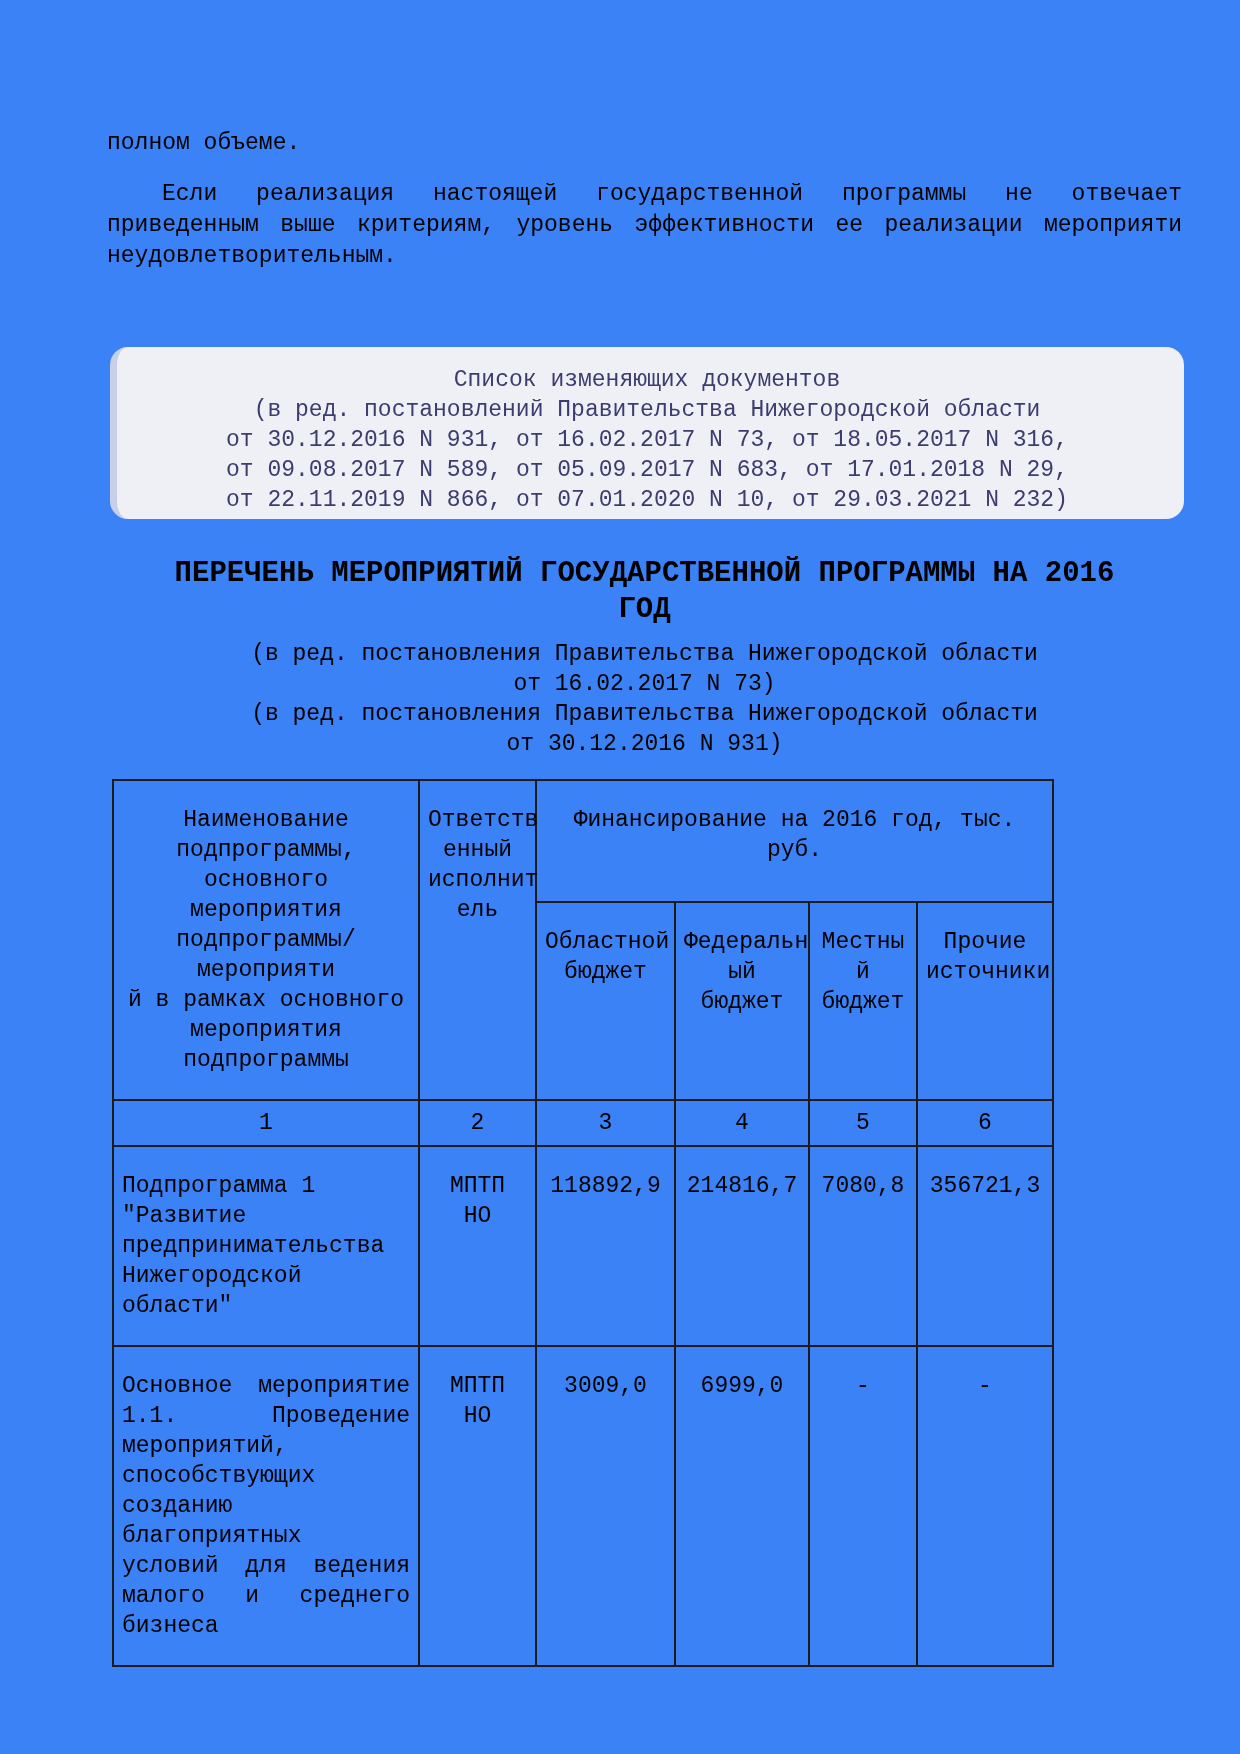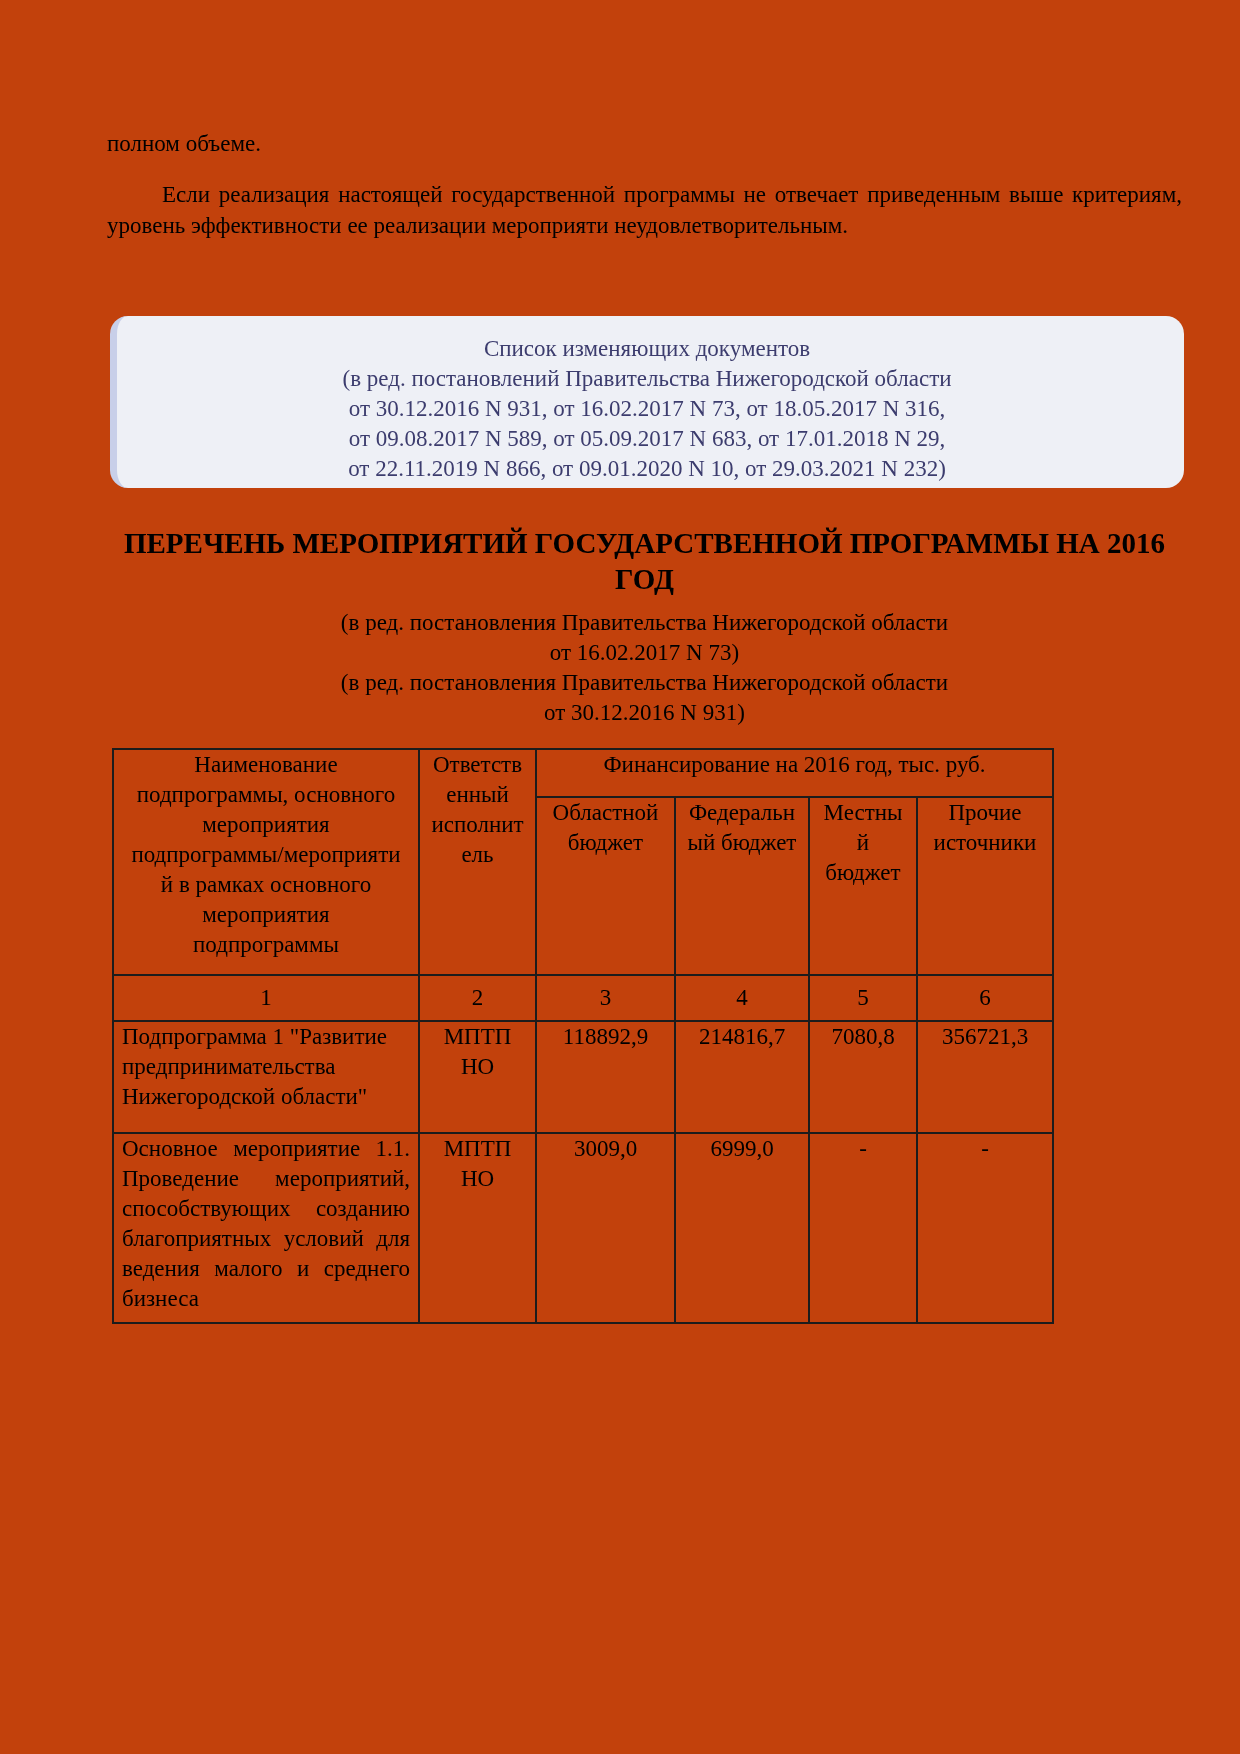--- a/index.html
+++ b/index.html
@@ -5,22 +5,22 @@
   :root{
     --box-bg:#eef0f6;
     --box-strip:#c8cfe9;
     --box-text:#3c3c6e;
     --border:#1c1c1c;
   }
   *{margin:0;padding:0;box-sizing:border-box;}
   html,body{background:#ffffff;}
   .page{
     width:1240px;height:1754px;overflow:hidden;position:relative;
-    background:#c2410c;color:#000;
-    font-family:Liberation Serif, serif;
+    background:#3b82f6;color:#000;
+    font-family:Liberation Mono, monospace;
     font-size:23px;line-height:31px;
     padding:128px 58px 0 107px;
   }
   .body-text{margin:0;}
   .para{margin-top:20px;text-align:justify;text-indent:55px;}
   .appendix{margin-top:115px;text-align:right;line-height:27px;}
   .changes-box{
     margin-top:75px;margin-left:3px;margin-right:-2px;
     background:var(--box-bg);
     border-left:7px solid var(--box-strip);
@@ -36,21 +36,21 @@
   }
   .sub-line{text-align:center;line-height:30px;}
   .sub-block{margin-top:11px;}
   table.fin-table{
     border-collapse:collapse;table-layout:fixed;
     margin-top:20px;margin-left:5px;
     width:940px;
   }
   table.fin-table td{
     border:2px solid var(--border);
-    padding:0 8px;
+    padding:24px 8px;
     vertical-align:top;
     line-height:30px;
   }
   .pre{white-space:pre-line;}
   td.hc{text-align:center;padding-top:8px;}
   td.fin-span{vertical-align:middle;text-align:center;height:48px;padding-top:4px;}
   tr.numrow td{height:46px;text-align:center;vertical-align:middle;padding:2px;}
   td.name-cell{text-align:left;padding:8px 10px;}
   td.name-cell.justify{text-align:justify;}
   td.exec-cell{text-align:center;padding-top:8px;}
@@ -66,21 +66,21 @@
   <p class="body-text">полном объеме.</p>
 
   <p class="body-text para">Если реализация настоящей государственной программы не отвечает приведенным выше критериям, уровень эффективности ее реализации мероприяти неудовлетворительным.</p>
 
 
   <div class="changes-box">
     <div>Список изменяющих документов</div>
     <div>(в ред. постановлений Правительства Нижегородской области</div>
     <div>от 30.12.2016 N 931, от 16.02.2017 N 73, от 18.05.2017 N 316,</div>
     <div>от 09.08.2017 N 589, от 05.09.2017 N 683, от 17.01.2018 N 29,</div>
-    <div>от 22.11.2019 N 866, от 09.01.2020 N 10, от 29.03.2021 N 232)</div>
+    <div>от 22.11.2019 N 866, от 07.01.2020 N 10, от 29.03.2021 N 232)</div>
   </div>
 
   <div class="doc-heading">ПЕРЕЧЕНЬ МЕРОПРИЯТИЙ ГОСУДАРСТВЕННОЙ ПРОГРАММЫ НА 2016
 ГОД</div>
 
   <div class="sub-block">
     <div class="sub-line">(в ред. постановления Правительства Нижегородской области</div>
     <div class="sub-line">от 16.02.2017 N 73)</div>
     <div class="sub-line">(в ред. постановления Правительства Нижегородской области</div>
     <div class="sub-line">от 30.12.2016 N 931)</div>

